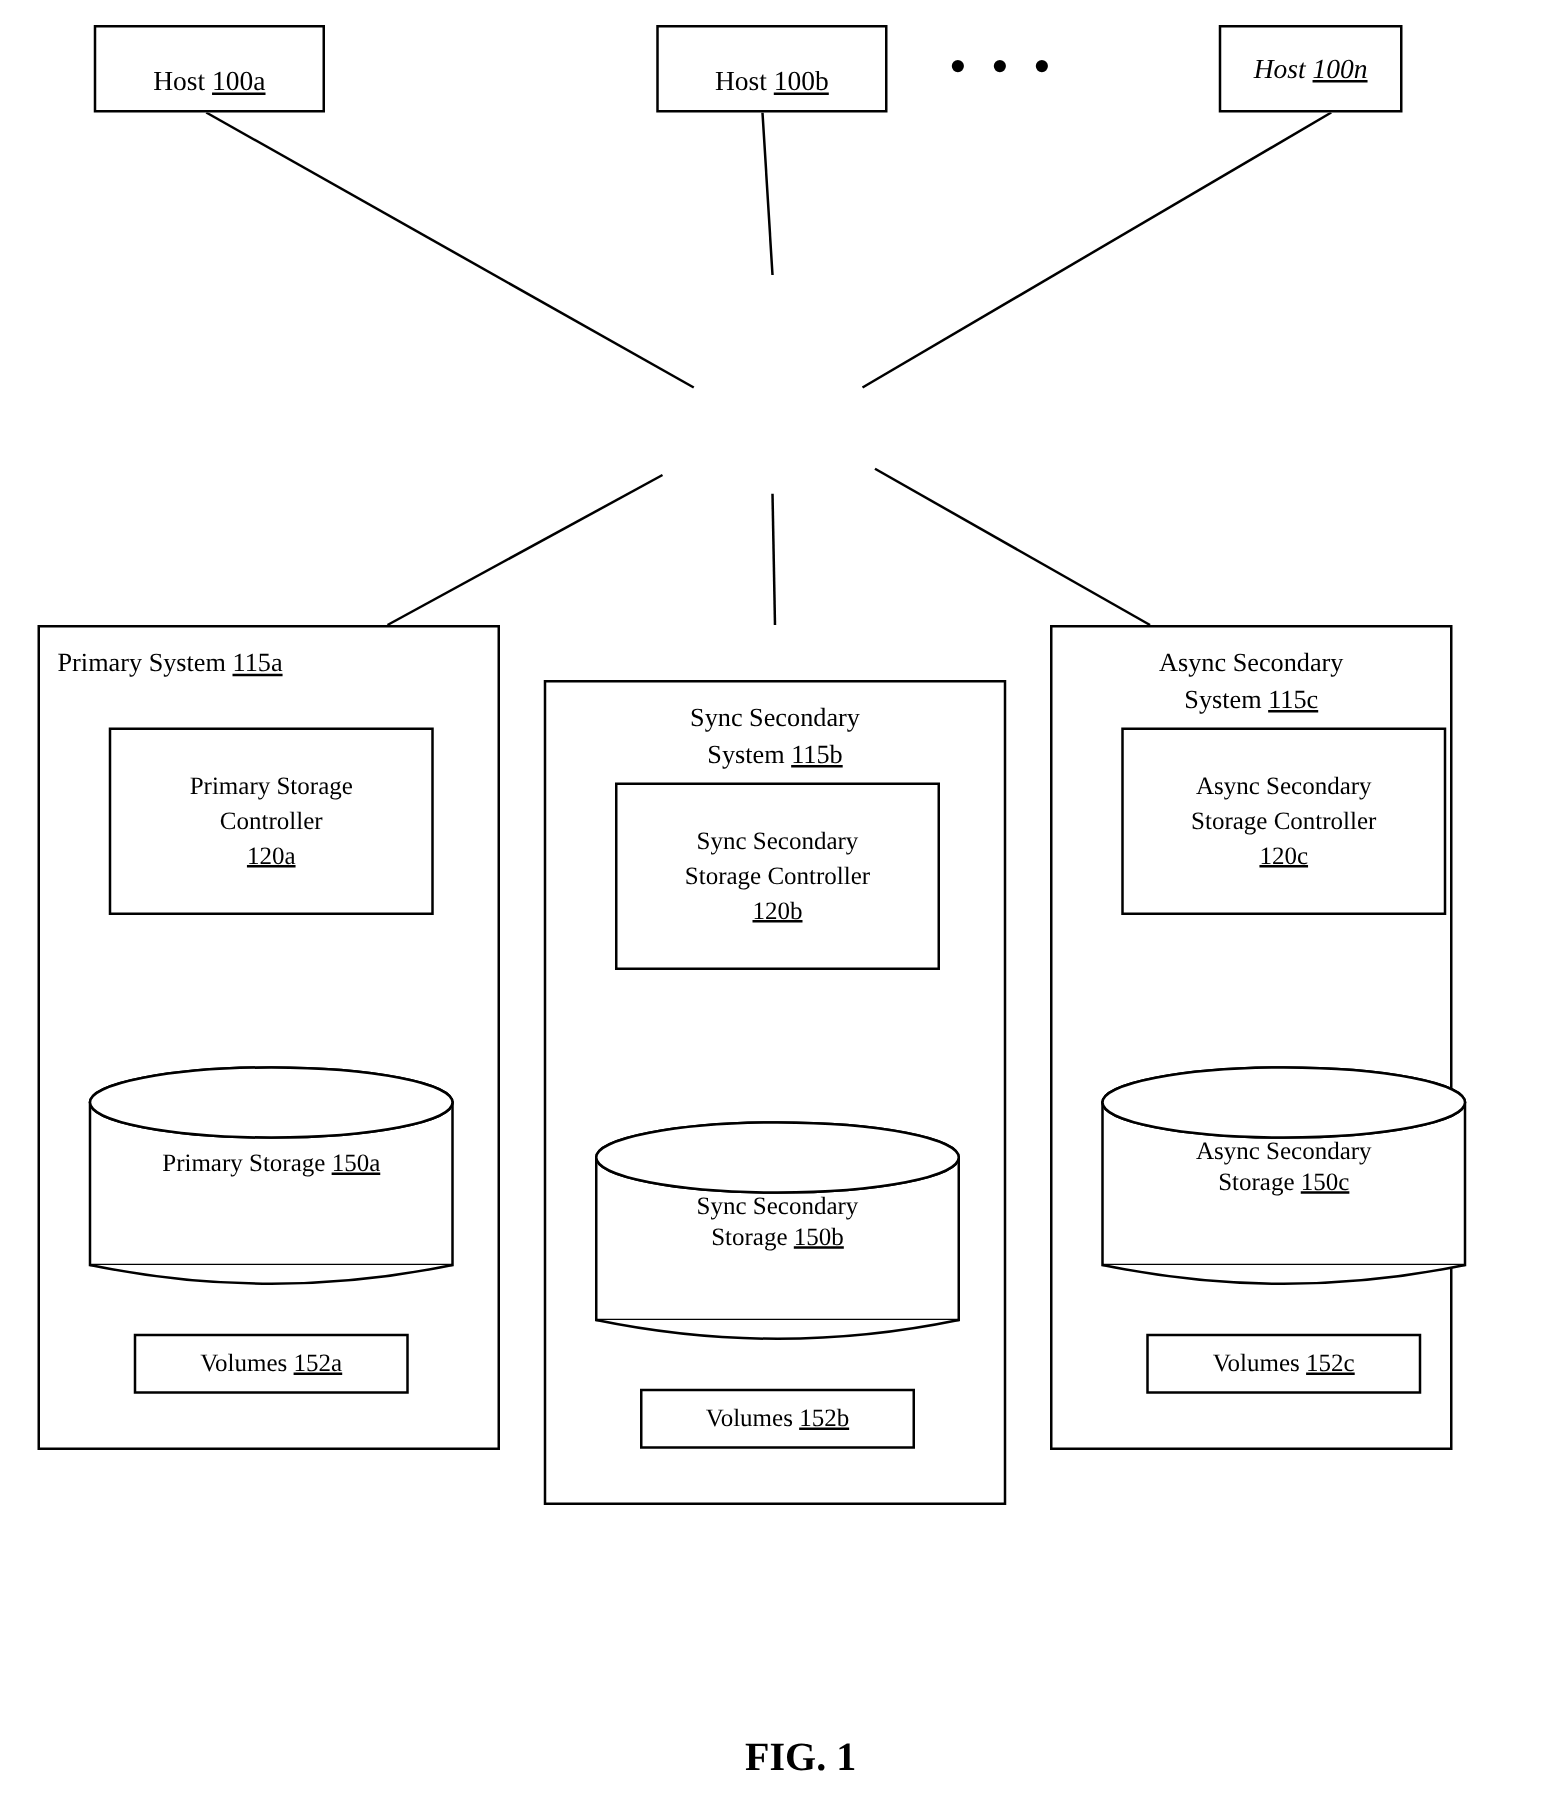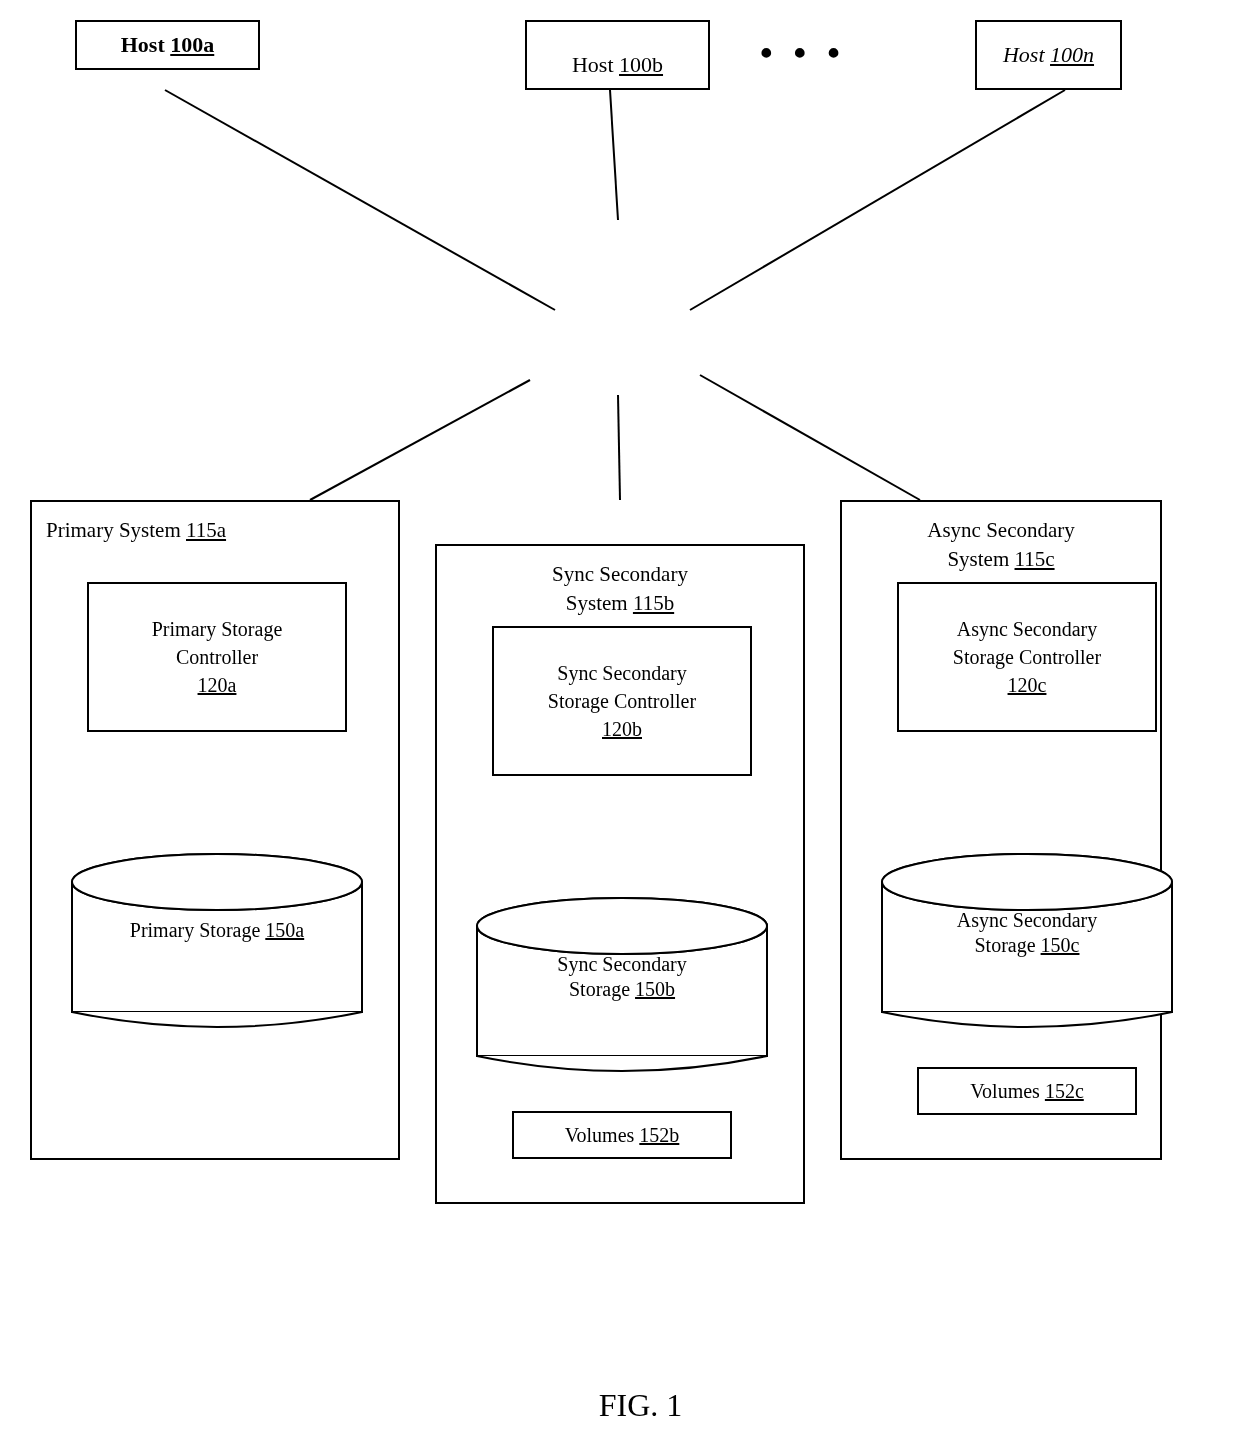--- a/index.html
+++ b/index.html
@@ -82,21 +82,21 @@
       top: 0;
       left: 0;
       width: 1240px;
       height: 1452px;
       pointer-events: none;
     }
 
     .fig-label {
       position: absolute;
       font-size: 32px;
-      font-weight: normal;
+      font-weight: bold;
       text-align: center;
       padding-left: 41px;
     }
   </style>
 </head>
 <body>
 
 <div class="diagram-container">
 
   <svg class="lines-svg">
@@ -113,21 +113,21 @@
 
     <line x1="700" y1="375" x2="920" y2="500" stroke="#000" stroke-width="2"></line>
 
     <line x1="215" y1="730" x2="215" y2="800" stroke="#000" stroke-width="2"></line>
 
     <line x1="620" y1="730" x2="620" y2="800" stroke="#000" stroke-width="2"></line>
 
     <line x1="1025" y1="730" x2="1025" y2="800" stroke="#000" stroke-width="2"></line>
   </svg>
 
-  <div class="host-box" style="left:75px; top:20px; width:185px; height:50px; display:flex; align-items:flex-end; justify-content:center;font-weight:bold;">
+  <div class="host-box" style="left:75px; top:20px; width:185px; height:70px; display:flex; align-items:flex-end; justify-content:center;">
     <span>Host <span class="ref">100a</span></span>
   </div>
 
   <div class="host-box" style="left:525px; top:20px; width:185px; height:70px; display:flex; align-items:flex-end; justify-content:center;">
     <span>Host <span class="ref">100b</span></span>
   </div>
 
   <div class="dots" style="left:760px; top:32px;">• • •</div>
 
   <div class="host-box" style="left:975px; top:20px; width:147px; height:70px; display:flex; align-items:center; justify-content:center;font-style:italic;">
@@ -153,20 +153,23 @@
 
         <ellipse cx="150" cy="30" rx="145" ry="28" fill="#fff" stroke="#000" stroke-width="2"></ellipse>
 
         <path d="M 5 160 Q 150 190 295 160" fill="#fff" stroke="#000" stroke-width="2"></path>
 
         <ellipse cx="150" cy="30" rx="145" ry="28" fill="#fff" stroke="#000" stroke-width="2"></ellipse>
         <text x="150" y="85" text-anchor="middle" font-size="20" font-family="Times New Roman, serif">Primary Storage <tspan text-decoration="underline">150a</tspan></text>
       </svg>
     </div>
 
+    <div class="volumes-box" style="position:absolute; left:75px; top:565px; width:220px; height:48px; display:flex; align-items:center; justify-content:center;">
+      <span>Volumes <span class="ref">152a</span></span>
+    </div>
   </div>
 
   <div class="system-box" style="left:435px; top:500px; width:370px; height:660px;margin-top:44px;">
     <div style="font-size:21px; padding:14px 14px 0 14px; line-height:1.4; text-align:center;">
       Sync Secondary<br>System <span class="ref">115b</span>
     </div>
 
     <div class="controller-box" style="left:55px; top:80px; width:260px; height:150px; position:absolute; line-height:1.4;">
       <div>
         Sync Secondary<br>Storage Controller<br><span class="ref">120b</span>

